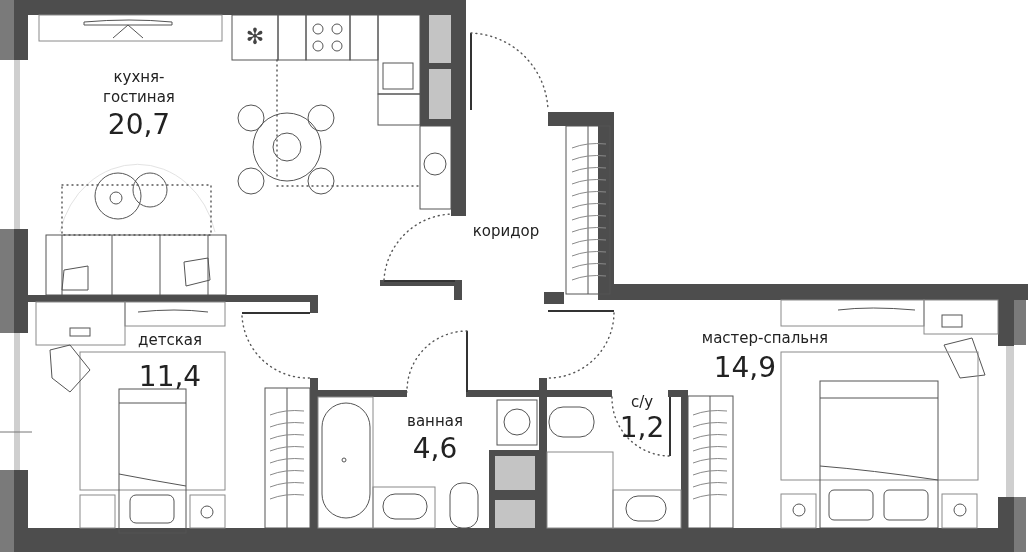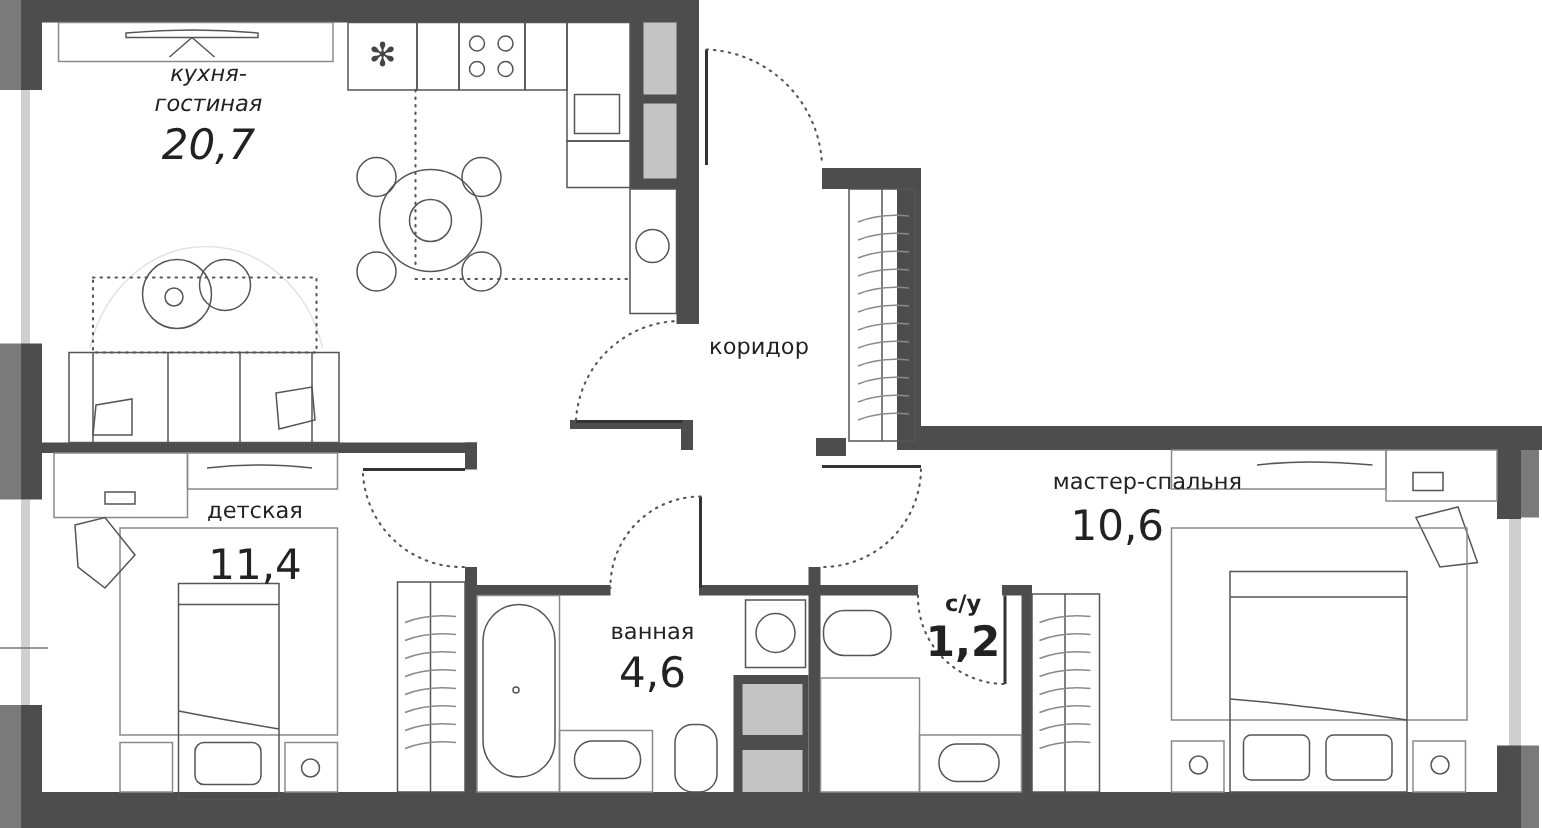--- a/index.html
+++ b/index.html
@@ -235,41 +235,41 @@
       <path d="M693 439 q 15 -6 34 -4"></path>
         <path d="M693 451 q 15 -6 34 -4"></path>
       <path d="M693 463 q 15 -6 34 -4"></path>
         <path d="M693 475 q 15 -6 34 -4"></path>
       <path d="M693 487 q 15 -6 34 -4"></path>
         <path d="M693 499 q 15 -6 34 -4"></path>
     </g>
   </g>
 </svg>
 
-<div class="lbl" style="left:84px; top:40px; width:110px;font-style:italic;">
+<div class="lbl" style="left:84px; top:68px; width:110px;">
   <span class="name">кухня-</span>
   <span class="name" style="margin-top:2px;text-align:center;">гостиная</span>
   <span class="area" style="margin-top:2px;">20,7</span>
 </div>
 
 <div class="lbl" style="left:456px; top:222px; width:100px;">
   <span class="name">коридор</span>
 </div>
 
 <div class="lbl" style="left:125px; top:331px; width:90px;">
   <span class="name">детская</span>
   <span class="area" style="margin-top:11px;">11,4</span>
 </div>
 
 <div class="lbl" style="left:390px; top:412px; width:90px;">
   <span class="name">ванная</span>
   <span class="area" style="margin-top:2px;">4,6</span>
 </div>
 
-<div class="lbl" style="left:612px; top:393px; width:60px;font-weight:bold;">
+<div class="lbl" style="left:612px; top:393px; width:60px;">
   <span class="name">с/у</span>
   <span class="area">1,2</span>
 </div>
 
-<div class="lbl" style="left:688px; top:312px; width:140px; text-align:right;">
+<div class="lbl" style="left:688px; top:329px; width:140px; text-align:right;">
   <span class="name">мастер-спальня</span>
-  <span class="area" style="margin-top:4px; margin-right:52px;">10,6</span>
+  <span class="area" style="margin-top:4px; margin-right:52px;">14,9</span>
 </div>
 
 </body></html>

